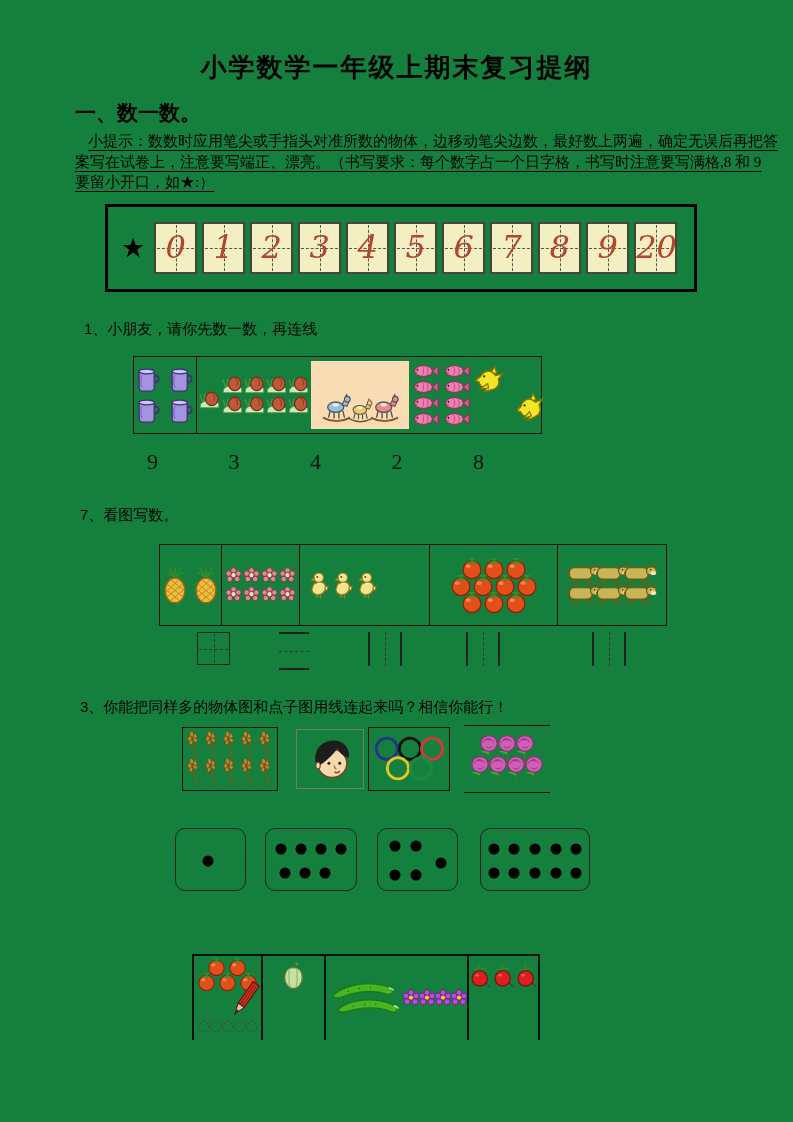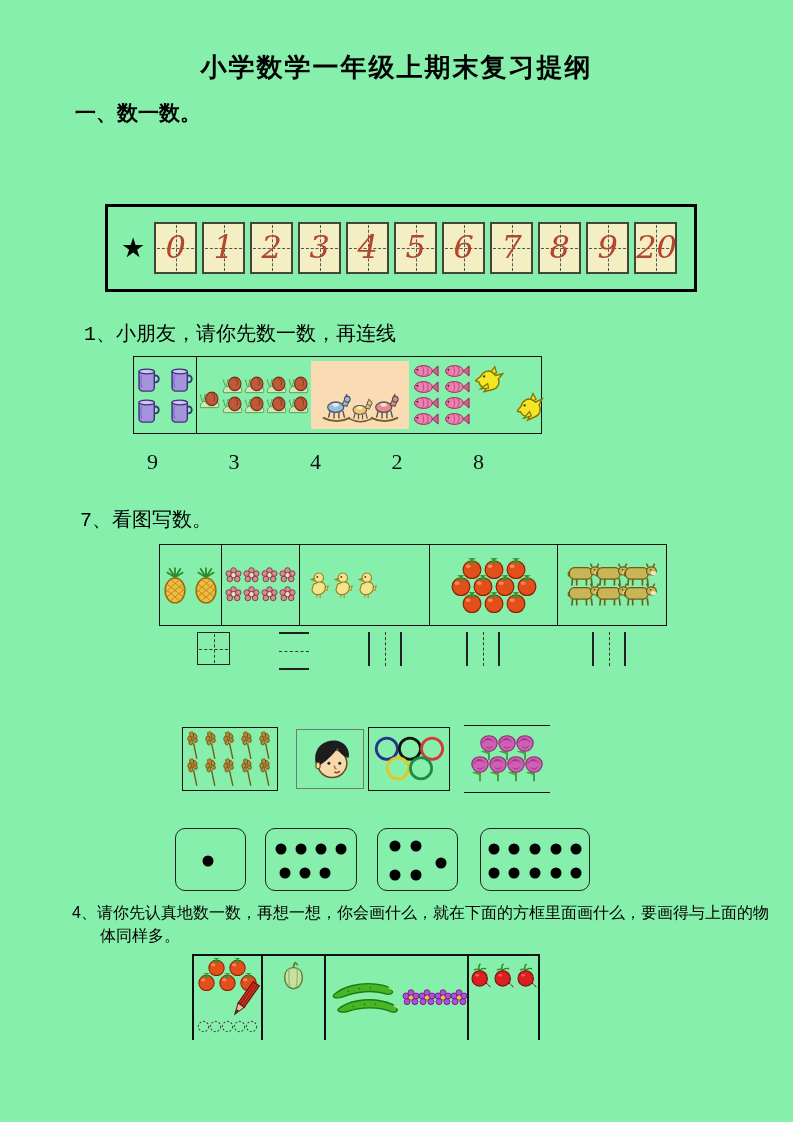--- a/index.html
+++ b/index.html
@@ -1,36 +1,36 @@
 <!DOCTYPE html>
 <html><head>
 <meta charset="utf-8">
 <style>
   html,body{margin:0;padding:0;background:#fff;}
-  .page{position:relative;width:793px;height:1122px;background:#86efac;overflow:hidden;
+  .page{position:relative;width:793px;height:1122px;background:#15803d;overflow:hidden;
         font-family:"Liberation Serif",serif;color:#000;}
 
   .title{position:absolute;top:50px;left:0;width:100%;text-align:center;
          font-weight:700;font-size:26px;letter-spacing:2px;}
   .section{position:absolute;left:75px;top:99px;font-size:21px;font-weight:600;}
   .tip{position:absolute;left:75px;top:131px;width:704px;font-size:15px;line-height:20.5px;
        text-decoration:underline;text-underline-offset:4px;text-indent:13px;font-weight:500;}
 
   
   .numstrip{position:absolute;left:105px;top:204px;width:592px;height:88px;border:3px solid #000;
             display:flex;align-items:center;box-sizing:border-box;}
   .star{font-size:27px;margin-left:13px;line-height:1;}
   .cellrow{display:flex;gap:5px;margin-left:9px;}
   .numcell{width:43px;height:52px;background:#f3efc3;border:2px solid #44443a;position:relative;box-sizing:border-box;}
   .numcell::before{content:"";position:absolute;left:1px;right:1px;top:50%;border-top:1.4px dashed #555;}
   .numcell::after{content:"";position:absolute;top:1px;bottom:1px;left:50%;border-left:1.4px dashed #555;}
   .digit{position:absolute;left:0;width:100%;top:50%;transform:translateY(-52%);text-align:center;
          font-family:"DejaVu Serif",serif;font-style:italic;font-size:32px;color:#b3452e;z-index:2;line-height:1;}
 
-  .qlabel{position:absolute;font-family:Liberation Mono, monospace;font-size:20px;}
+  .qlabel{position:absolute;font-family:Liberation Sans, sans-serif;font-size:15px;}
   .q4label{position:absolute;left:72px;top:901px;width:702px;font-family:"Liberation Sans",sans-serif;
            font-size:16px;line-height:23px;padding-left:28px;text-indent:-28px;box-sizing:border-box;}
 
   .icon{display:block;}
   .irow{display:flex;}
 
   
   .q1box{position:absolute;left:133px;top:356px;width:409px;height:78px;border:1.8px solid #111;display:flex;box-sizing:border-box;}
   .q1cups{width:74px;border-right:1.8px solid #111;display:grid;grid-template-columns:repeat(2,29px);
           justify-content:center;align-content:center;gap:2px 4px;box-sizing:border-box;}
@@ -291,20 +291,21 @@
         <path d="M12 8c-2-3-1-6 1-8m-1 8c2-2 5-3 8-2m-8 2c-2-2-5-2-7 0" stroke="#2f8a1f" stroke-width="1.8" fill="none"></path>
         <circle cx="12" cy="18" r="9.5" fill="#dc2020" stroke="#7c0c0c" stroke-width="1.4"></circle>
         <path d="M20 24c2 1 4 3 5 5" stroke="#7c0c0c" stroke-width="1.2" fill="none"></path>
         <ellipse cx="9" cy="14" rx="2.5" ry="1.5" fill="#ff8080" opacity=".7"></ellipse>
       </symbol>
     </defs>
   </svg>
 
   <div class="title">小学数学一年级上期末复习提纲</div>
   <div class="section">一、数一数。</div>
+  <div class="tip">小提示：数数时应用笔尖或手指头对准所数的物体，边移动笔尖边数，最好数上两遍，确定无误后再把答案写在试卷上，注意要写端正、漂亮。（书写要求：每个数字占一个日字格，书写时注意要写满格,8 和 9 要留小开口，如★:）</div>
 
   <div class="numstrip">
     <span class="star">★</span>
     <div class="cellrow">
         <div class="numcell">
           <span class="digit">0</span>
         </div>
         <div class="numcell">
           <span class="digit">1</span>
         </div>
@@ -564,20 +565,21 @@
         </div>
     </div>
   </div>
 
   <div class="agrid g-square" style="left:197px"></div>
   <div class="agrid g-h" style="left:279px"></div>
   <div class="agrid g-v" style="left:368px"></div>
   <div class="agrid g-v" style="left:466px"></div>
   <div class="agrid g-v" style="left:592px"></div>
 
+  <div class="qlabel" style="left:80px;top:698px">3、你能把同样多的物体图和点子图用线连起来吗？相信你能行！</div>
 
   <div class="q3box wheatbox">
     <div class="irow">
         <svg class="icon icon-wheat">
           <use href="#i-wheat"></use>
         </svg>
         <svg class="icon icon-wheat">
           <use href="#i-wheat"></use>
         </svg>
         <svg class="icon icon-wheat">
@@ -671,21 +673,20 @@
       <span class="dot" style="left:50%;top:33%"></span>
       <span class="dot" style="left:69%;top:33%"></span>
       <span class="dot" style="left:88%;top:33%"></span>
       <span class="dot" style="left:12%;top:72%"></span>
       <span class="dot" style="left:31%;top:72%"></span>
       <span class="dot" style="left:50%;top:72%"></span>
       <span class="dot" style="left:69%;top:72%"></span>
       <span class="dot" style="left:88%;top:72%"></span>
     </div>
 
-  <div class="q4label">4、请你先认真地数一数，再想一想，你会画什么，就在下面的方框里面画什么，要画得与上面的物体同样多。</div>
 
   <div class="q4box q4">
     <div class="q4c q4c1">
       <div class="tomrows">
         <div class="irow">
             <svg class="icon icon-tomato">
               <use href="#i-tomato"></use>
             </svg>
             <svg class="icon icon-tomato">
               <use href="#i-tomato"></use>

